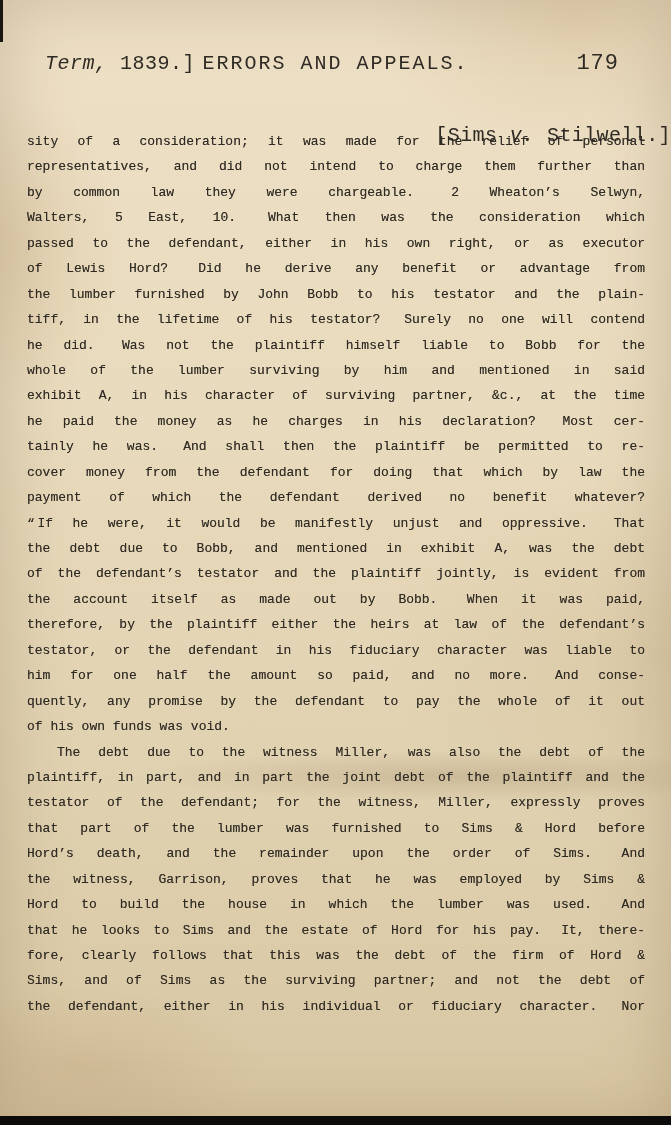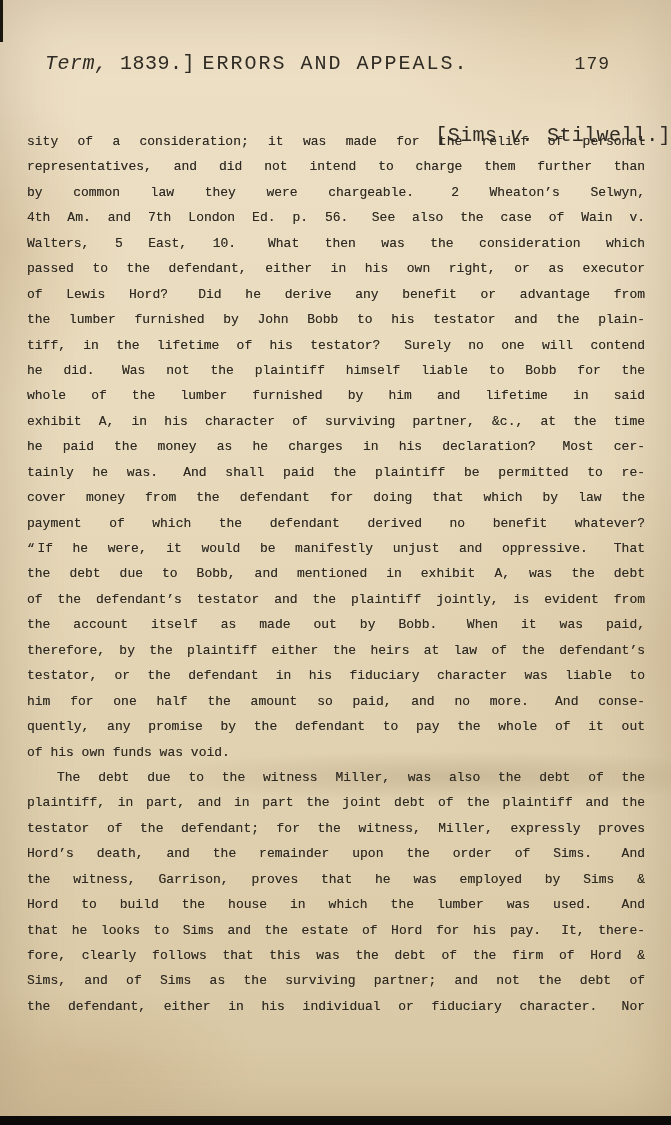--- a/index.html
+++ b/index.html
@@ -20,21 +20,21 @@
   }
   .scan-corner{position:absolute;left:0;top:0;width:3px;height:42px;background:#191610;}
   .scan-bar{position:absolute;left:0;right:0;bottom:0;height:9px;background:#0c0b09;}
   .running-head{position:absolute;top:52px;left:45px;right:45px;height:24px;font-size:20px;line-height:24px;}
   .running-head .term{position:absolute;left:0;letter-spacing:0.5px;}
   .running-head .term i{font-style:italic;}
   .running-head .title{
     position:absolute;left:50%;transform:translateX(-50%);
     font-size:20px;letter-spacing:2px;white-space:nowrap;
   }
-  .running-head .pagenum{position:absolute;right:16px;font-size:18px;letter-spacing:1px;}
+  .running-head .pagenum{position:absolute;right:7px;font-size:22px;letter-spacing:1px;}
   .caption{position:absolute;top:96px;left:0;right:0;text-align:right;font-size:20px;letter-spacing:0.4px;margin-top:28px;}
   .caption i{font-style:italic;}
   .body-text{
     position:absolute;top:129px;left:27px;width:618px;
     font-size:13px;
     text-shadow:0 0 0.5px rgba(50,45,35,0.55);
   }
   .line{
     height:25.45px;line-height:25.45px;
     text-align:justify;text-align-last:justify;
@@ -56,45 +56,45 @@
     <span class="title">ERRORS AND APPEALS.</span>
     <span class="pagenum">179</span>
   </header>
 
   <div class="caption"><span>[Sims </span><i>v.</i><span> Stilwell.]</span></div>
 
   <main class="body-text">
       <div class="line">sity of a consideration; it was made for the relief of personal</div>
       <div class="line">representatives, and did not intend to charge them further than</div>
       <div class="line">by common law they were chargeable.  2 Wheaton’s Selwyn,</div>
-      <div class="line">4th Am. and 7th London Ed. p. 56.  See also the case of Wain v.</div>
       <div class="line">Walters, 5 East, 10.  What then was the consideration which</div>
       <div class="line">passed to the defendant, either in his own right, or as executor</div>
       <div class="line">of Lewis Hord?  Did he derive any benefit or advantage from</div>
       <div class="line">the lumber furnished by John Bobb to his testator and the plain-</div>
       <div class="line">tiff, in the lifetime of his testator?  Surely no one will contend</div>
       <div class="line">he did.  Was not the plaintiff himself liable to Bobb for the</div>
-      <div class="line">whole of the lumber furnished by him and lifetime in said</div>
+      <div class="line">whole of the lumber surviving by him and mentioned in said</div>
       <div class="line">exhibit A, in his character of surviving partner, &amp;c., at the time</div>
       <div class="line">he paid the money as he charges in his declaration?  Most cer-</div>
-      <div class="line">tainly he was.  And shall paid the plaintiff be permitted to re-</div>
+      <div class="line">tainly he was.  And shall then the plaintiff be permitted to re-</div>
       <div class="line">cover money from the defendant for doing that which by law the</div>
       <div class="line">payment of which the defendant derived no benefit whatever?</div>
       <div class="line">“ If he were, it would be manifestly unjust and oppressive.  That</div>
       <div class="line">the debt due to Bobb, and mentioned in exhibit A, was the debt</div>
       <div class="line">of the defendant’s testator and the plaintiff jointly, is evident from</div>
       <div class="line">the account itself as made out by Bobb.  When it was paid,</div>
       <div class="line">therefore, by the plaintiff either the heirs at law of the defendant’s</div>
       <div class="line">testator, or the defendant in his fiduciary character was liable to</div>
       <div class="line">him for one half the amount so paid, and no more.  And conse-</div>
       <div class="line">quently, any promise by the defendant to pay the whole of it out</div>
       <div class="line end">of his own funds was void.</div>
       <div class="line indent">The debt due to the witness Miller, was also the debt of the</div>
       <div class="line">plaintiff, in part, and in part the joint debt of the plaintiff and the</div>
       <div class="line">testator of the defendant; for the witness, Miller, expressly proves</div>
+      <div class="line">that part of the lumber was furnished to Sims &amp; Hord before</div>
       <div class="line">Hord’s death, and the remainder upon the order of Sims.  And</div>
       <div class="line">the witness, Garrison, proves that he was employed by Sims &amp;</div>
       <div class="line">Hord to build the house in which the lumber was used.  And</div>
       <div class="line">that he looks to Sims and the estate of Hord for his pay.  It, there-</div>
       <div class="line">fore, clearly follows that this was the debt of the firm of Hord &amp;</div>
       <div class="line">Sims, and of Sims as the surviving partner; and not the debt of</div>
       <div class="line">the defendant, either in his individual or fiduciary character.  Nor</div>
     </main>
 
   <div class="scan-bar"></div>

